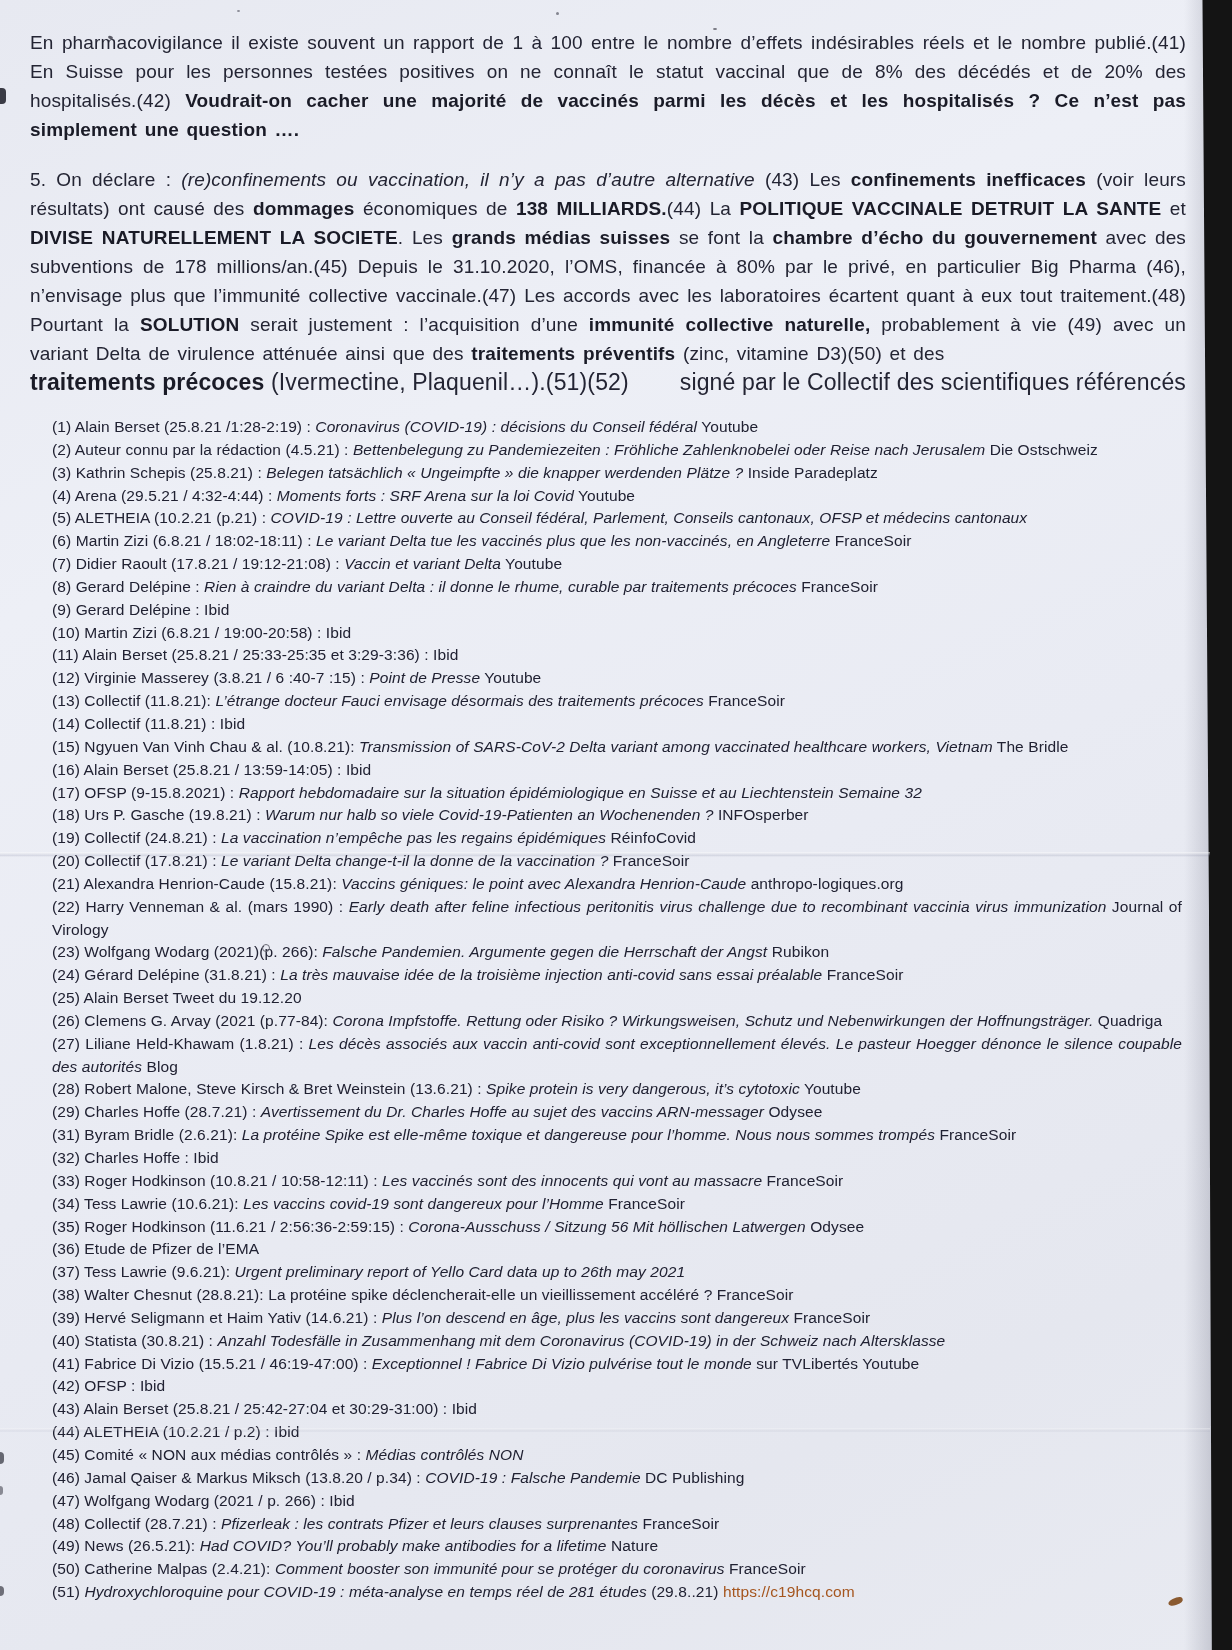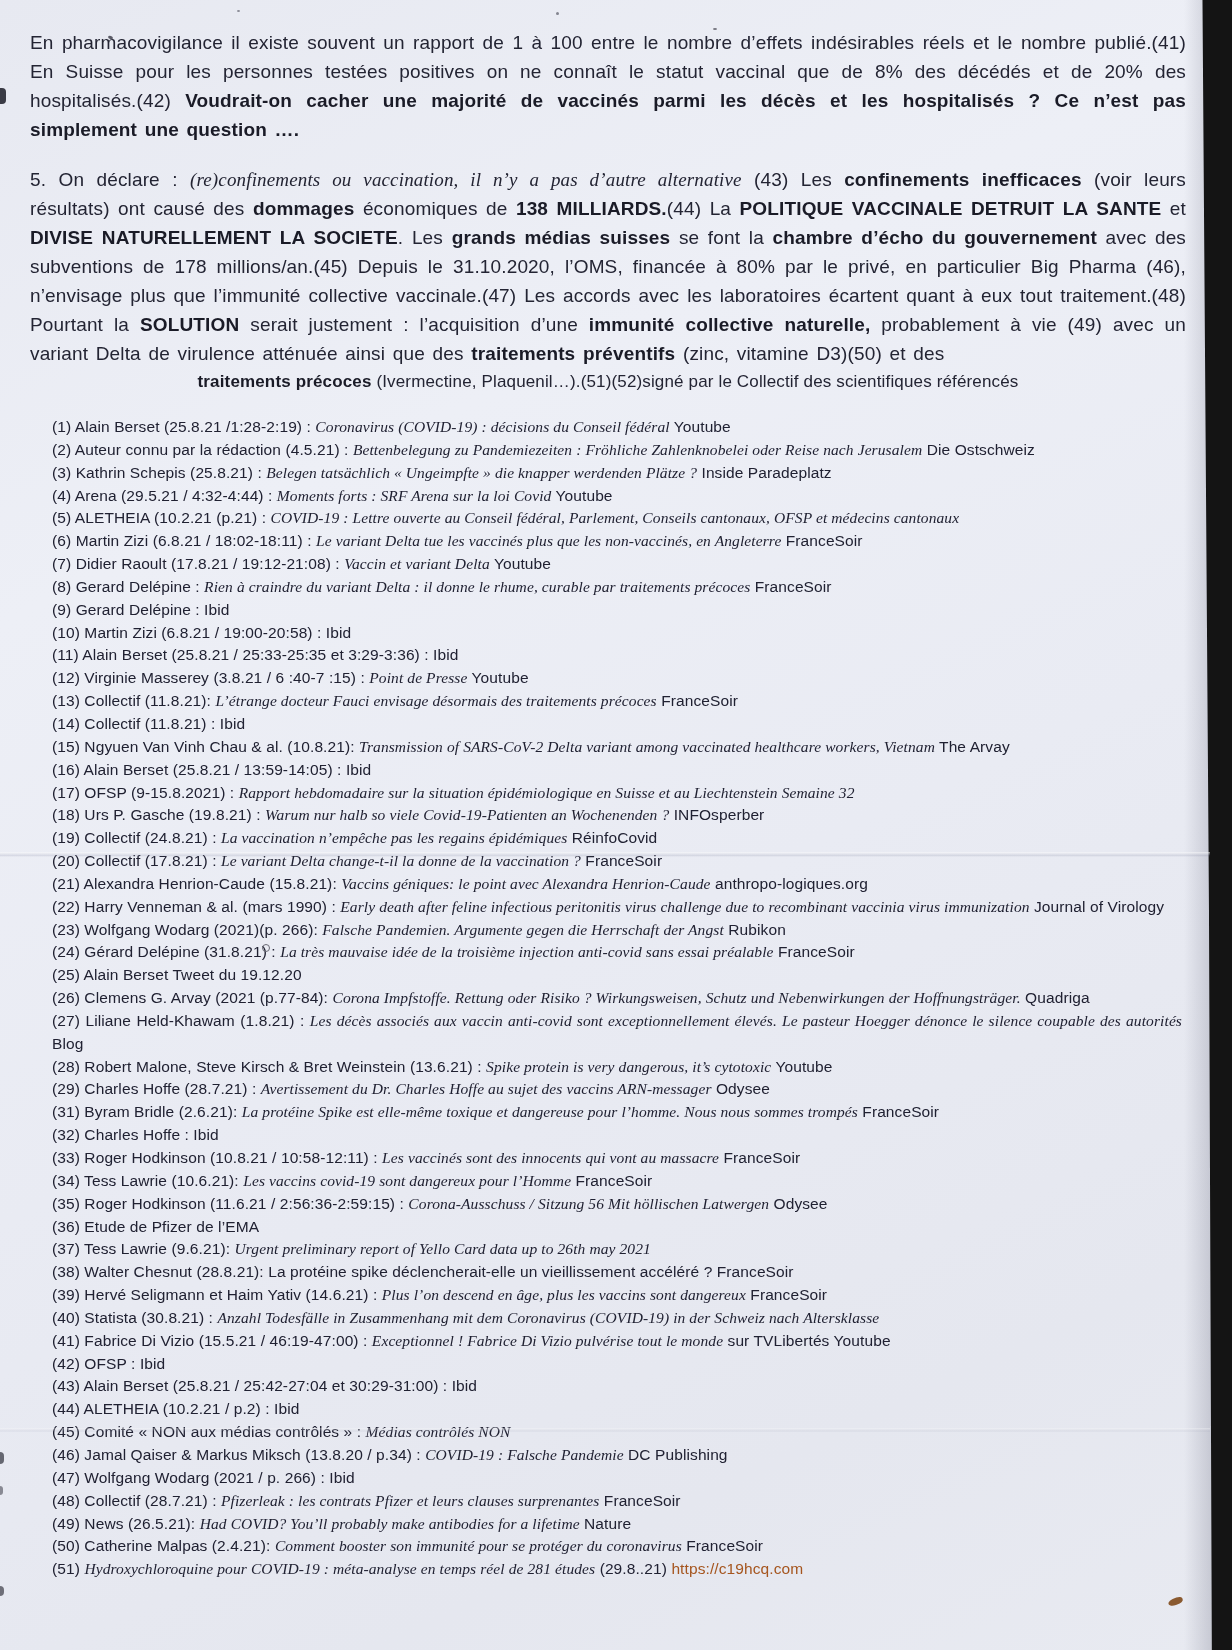--- a/index.html
+++ b/index.html
@@ -8,23 +8,23 @@
     width:1232px;height:1650px;
     background:linear-gradient(155deg,#e7e9f1 0%,#edeff6 28%,#e9ebf3 55%,#e5e7ef 82%,#e8eaf1 100%);
     font-family:"Liberation Sans",sans-serif;
     color:#232433;
     overflow:hidden;
   }
   .content{position:absolute;left:30px;top:28px;width:1156px;}
   .para{font-size:19px;line-height:29px;text-align:justify;letter-spacing:.15px;word-spacing:2.2px;}
   .p2{margin-top:21px;}
   .b{font-weight:700;color:#1a1b27;}
-  .i{font-style:italic;font-family:Liberation Serif, serif;}
+  .i{font-style:italic;}
   .link{color:#a5551e;text-underline-offset:3px;}
-  .last-line{display:flex;justify-content:center;font-size:17px;line-height:28.5px;letter-spacing:.15px;}
+  .last-line{display:flex;justify-content:space-between;font-size:23px;line-height:28.5px;letter-spacing:.15px;}
   .refs{position:absolute;left:28px;top:416px;width:1154px;font-size:15.5px;line-height:22.85px;color:#202132;letter-spacing:.1px;}
   .ref-line{text-align:justify;margin-left:24px;}
   
   .edge-band{
     position:absolute;top:0;right:0;width:36px;height:1650px;background:#141414;
     clip-path:polygon(18% 0,100% 0,100% 100%,44% 100%,36% 55%,18% 0);
   }
   .edge-shadow{
     position:absolute;top:0;right:18px;width:30px;height:100%;
     background:linear-gradient(90deg,rgba(70,72,95,0) 0%,rgba(70,72,95,.22) 100%);
@@ -62,21 +62,21 @@
       <div class="ref-line"><span>(5) ALETHEIA (10.2.21 (p.21) : </span><span class="i">COVID-19 : Lettre ouverte au Conseil fédéral, Parlement, Conseils cantonaux, OFSP et médecins cantonaux</span></div>
       <div class="ref-line"><span>(6) Martin Zizi (6.8.21 / 18:02-18:11) : </span><span class="i">Le variant Delta tue les vaccinés plus que les non-vaccinés, en Angleterre</span><span> FranceSoir</span></div>
       <div class="ref-line"><span>(7) Didier Raoult (17.8.21 / 19:12-21:08) : </span><span class="i">Vaccin et variant Delta</span><span> Youtube</span></div>
       <div class="ref-line"><span>(8) Gerard Delépine : </span><span class="i">Rien à craindre du variant Delta : il donne le rhume, curable par traitements précoces</span><span> FranceSoir</span></div>
       <div class="ref-line"><span>(9) Gerard Delépine : Ibid</span></div>
       <div class="ref-line"><span>(10) Martin Zizi (6.8.21 / 19:00-20:58) : Ibid</span></div>
       <div class="ref-line"><span>(11) Alain Berset (25.8.21 / 25:33-25:35 et 3:29-3:36) : Ibid</span></div>
       <div class="ref-line"><span>(12) Virginie Masserey (3.8.21 / 6 :40-7 :15) : </span><span class="i">Point de Presse</span><span> Youtube</span></div>
       <div class="ref-line"><span>(13) Collectif (11.8.21): </span><span class="i">L’étrange docteur Fauci envisage désormais des traitements précoces</span><span> FranceSoir</span></div>
       <div class="ref-line"><span>(14) Collectif (11.8.21) : Ibid</span></div>
-      <div class="ref-line"><span>(15) Ngyuen Van Vinh Chau &amp; al. (10.8.21): </span><span class="i">Transmission of SARS-CoV-2 Delta variant among vaccinated healthcare workers, Vietnam</span><span> The Arvay</span></div>
+      <div class="ref-line"><span>(15) Ngyuen Van Vinh Chau &amp; al. (10.8.21): </span><span class="i">Transmission of SARS-CoV-2 Delta variant among vaccinated healthcare workers, Vietnam</span><span> The Bridle</span></div>
       <div class="ref-line"><span>(16) Alain Berset (25.8.21 / 13:59-14:05) : Ibid</span></div>
       <div class="ref-line"><span>(17) OFSP (9-15.8.2021) : </span><span class="i">Rapport hebdomadaire sur la situation épidémiologique en Suisse et au Liechtenstein  Semaine 32</span></div>
       <div class="ref-line"><span>(18) Urs P. Gasche (19.8.21) : </span><span class="i">Warum nur halb so viele Covid-19-Patienten an Wochenenden ?</span><span> INFOsperber</span></div>
       <div class="ref-line"><span>(19) Collectif (24.8.21) : </span><span class="i">La vaccination n’empêche pas les regains épidémiques</span><span> RéinfoCovid</span></div>
       <div class="ref-line"><span>(20) Collectif (17.8.21) : </span><span class="i">Le variant Delta change-t-il la donne de la vaccination ?</span><span> FranceSoir</span></div>
       <div class="ref-line"><span>(21) Alexandra Henrion-Caude (15.8.21): </span><span class="i">Vaccins géniques: le point avec Alexandra Henrion-Caude</span><span> anthropo-logiques.org</span></div>
       <div class="ref-line"><span>(22) Harry Venneman &amp; al. (mars 1990) : </span><span class="i">Early death after feline infectious peritonitis virus challenge due to recombinant vaccinia virus immunization</span><span> Journal of Virology</span></div>
       <div class="ref-line"><span>(23) Wolfgang Wodarg (2021)(p. 266): </span><span class="i">Falsche Pandemien. Argumente gegen die Herrschaft der Angst</span><span> Rubikon</span></div>
       <div class="ref-line"><span>(24) Gérard Delépine (31.8.21) : </span><span class="i">La très mauvaise idée de la troisième injection anti-covid sans essai préalable</span><span> FranceSoir</span></div>
       <div class="ref-line"><span>(25) Alain Berset Tweet du 19.12.20</span></div>

